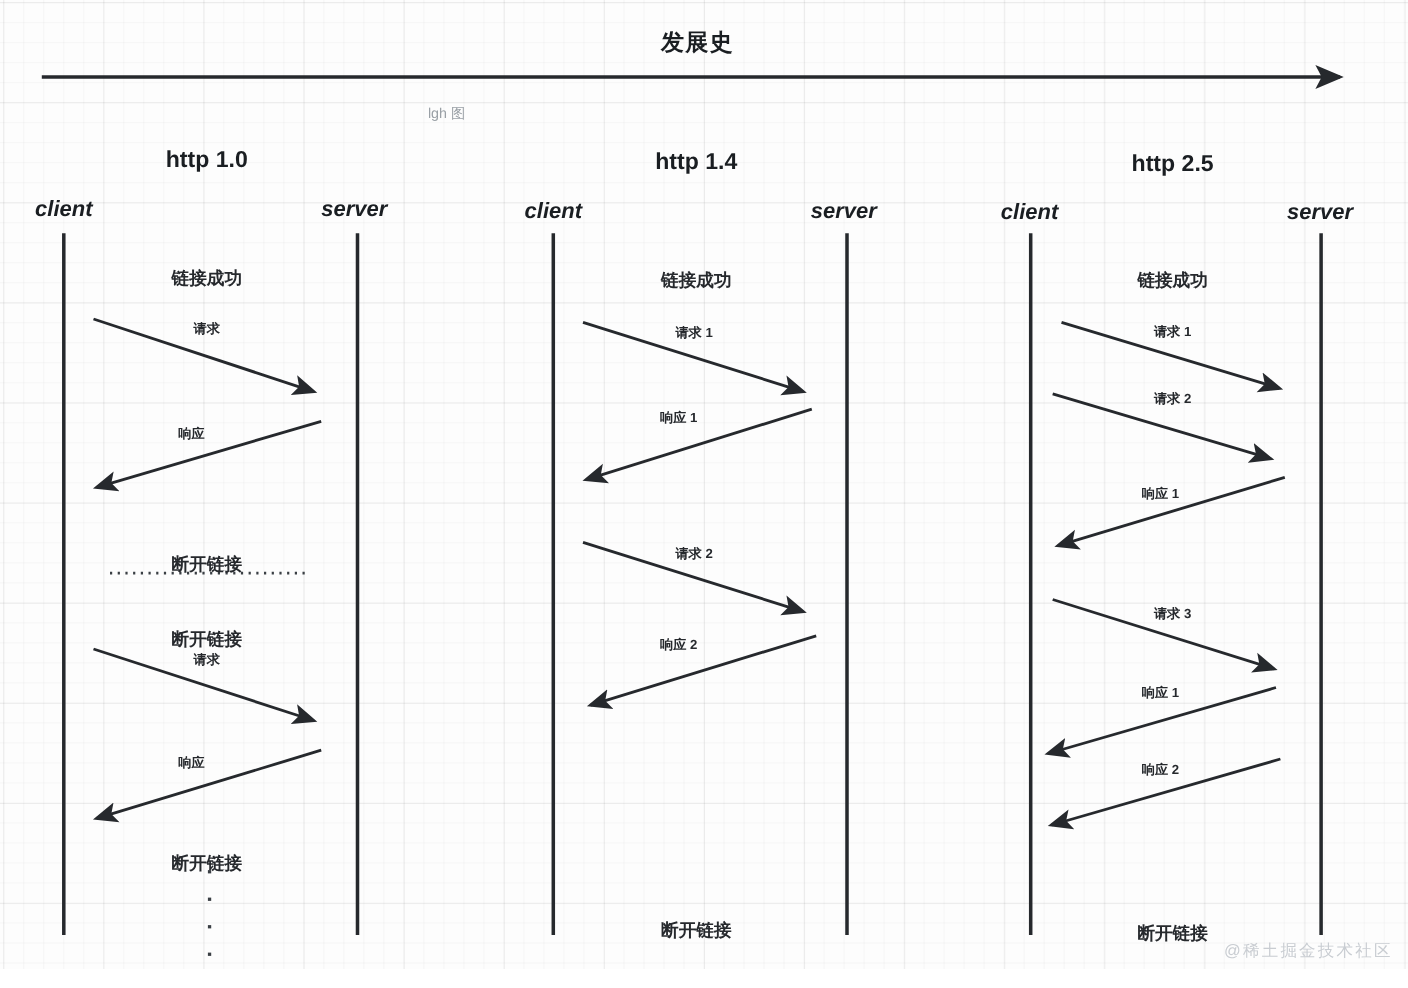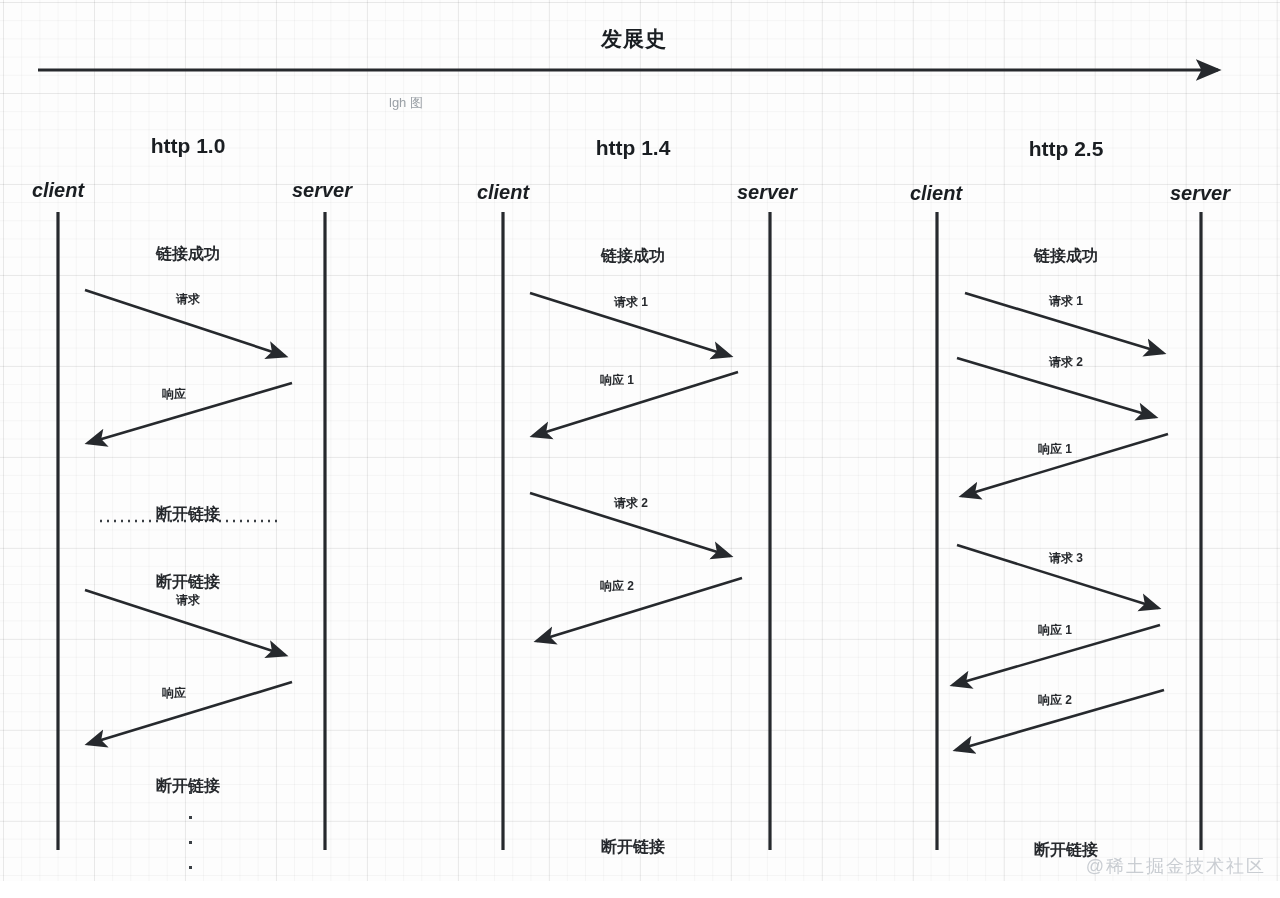--- a/index.html
+++ b/index.html
@@ -67,21 +67,21 @@
     font-weight: 700;
     color: #26292d;
   }
   .note-label {
     font-size: 16px;
     font-weight: 700;
     color: #26292d;
     margin-top: 24px;
   }
   .watermark {
-    font-size: 18px;
+    font-size: 15px;
     color: #c9cdd2;
     letter-spacing: 2px;
   }
   .vdots {
     position: absolute;
     display: flex;
     flex-direction: column;
     align-items: center;
   }
   .vdots i {

